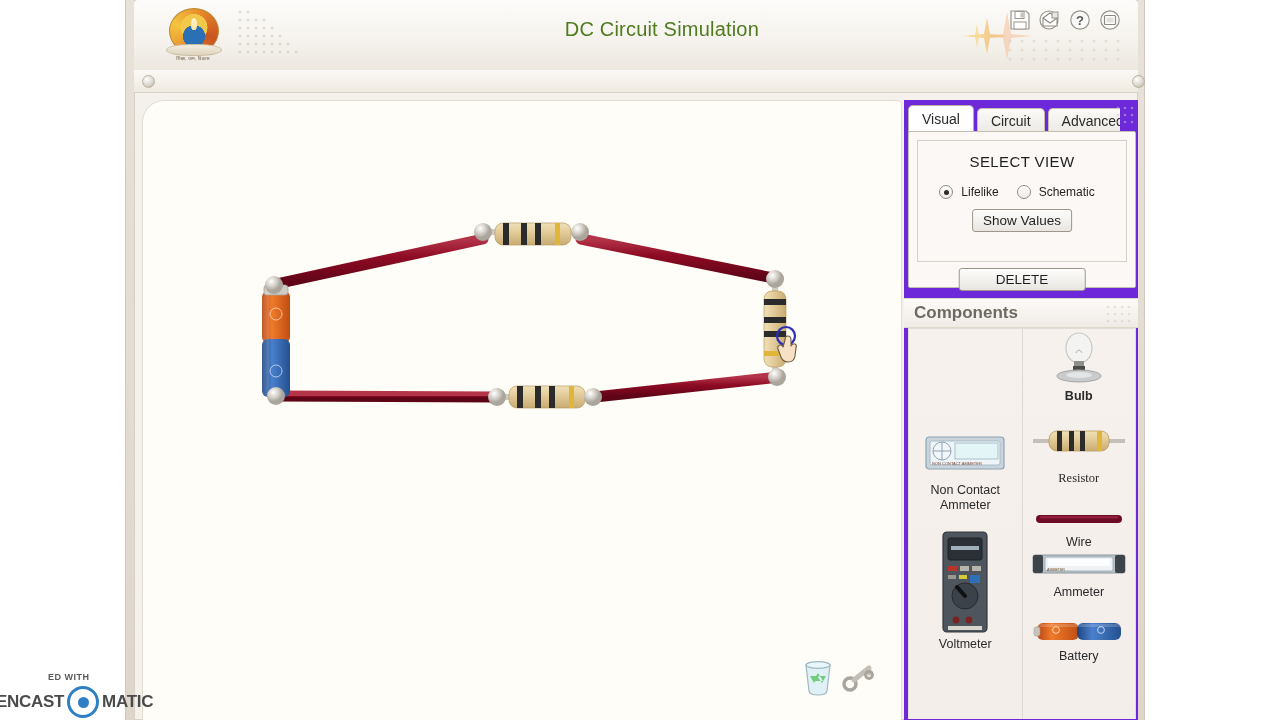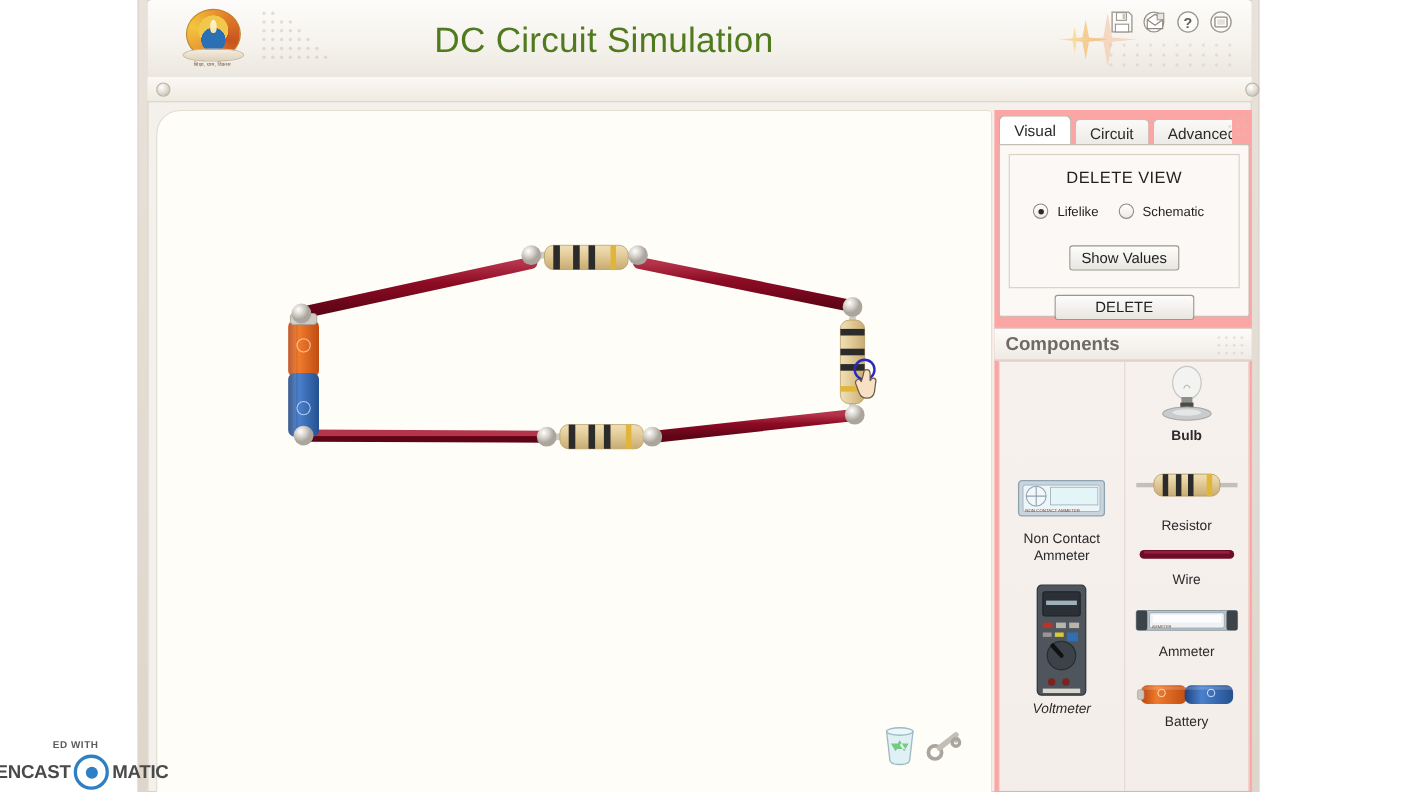--- a/index.html
+++ b/index.html
@@ -52,22 +52,22 @@
     border-radius:50%/60%;border:1px solid #c9bda4;
   }
   .emblem-caption{
     position:absolute;left:0;top:47px;width:54px;text-align:center;
     font-size:4.5px;color:#6b5a3c;letter-spacing:.2px;white-space:nowrap;
   }
   .dots-tri{
     position:absolute;left:100px;top:6px;width:100px;height:58px;opacity:.55;
   }
   .app-title{
-    position:absolute;left:205px;top:18px;width:420px;text-align:center;
-    font-size:32px;color:#4f7a1e;letter-spacing:.2px;white-space:nowrap;
+    position:absolute;left:205px;top:18px;width:420px;text-align:right;
+    font-size:20px;color:#4f7a1e;letter-spacing:.2px;white-space:nowrap;
   }
   .sparkle{position:absolute;left:825px;top:12px;width:80px;height:48px;opacity:.8;}
   .hdr-icons{position:absolute;right:16px;top:8px;display:flex;gap:6px;align-items:center;}
   .hdr-btn{
     width:24px;height:24px;display:flex;align-items:center;justify-content:center;
     cursor:pointer;
   }
   .hdr-dots{
     position:absolute;right:14px;top:36px;width:120px;height:26px;opacity:.45;
   }
@@ -89,21 +89,21 @@
     position:absolute;left:8px;top:100px;width:758px;height:620px;
     background:#fefdf7;
     border:1px solid #e2dcd1;border-top-left-radius:22px;border-top-right-radius:4px;
     overflow:hidden;
   }
   .canvas{position:absolute;left:0;top:0;width:100%;height:100%;}
 
   
   .panel{
     position:absolute;left:770px;top:100px;width:234px;height:620px;
-    background:#fca5a5;
+    background:#6d28d9;
   }
   .tabs{position:absolute;left:4px;top:6px;height:26px;display:flex;align-items:flex-end;}
   .tab{
     height:23px;padding:0 13px;display:flex;align-items:center;
     font-size:14px;color:#2a2a2a;
     background:linear-gradient(to bottom,#fbfaf8,#eceae5);
     border:1px solid #c3bdb2;border-bottom:none;
     border-top-left-radius:5px;border-top-right-radius:5px;cursor:pointer;
     margin-right:3px;
   }
@@ -142,21 +142,21 @@
     content:"";position:absolute;left:3.5px;top:3.5px;width:5px;height:5px;
     border-radius:50%;background:#2b2b2b;
   }
   .radio-label{font-size:12px;color:#1f1f1f;margin-right:10px;}
   .btn{
     font-size:13.5px;color:#1f1f1f;
     background:linear-gradient(to bottom,#fdfdfc,#e9e6e0);
     border:1px solid #9c968c;border-radius:3px;
     padding:3px 10px;cursor:pointer;
   }
-  .showvals{position:absolute;left:50%;transform:translateX(-50%);top:82px;text-align:center;}
+  .showvals{position:absolute;left:50%;transform:translateX(-50%);top:68px;text-align:center;}
   .deletebtn{position:absolute;left:50%;transform:translateX(-50%);top:136px;padding:3px 36px;}
 
   .comp-header{
     position:absolute;left:0;top:198px;width:234px;height:28px;
     background:linear-gradient(to bottom,#fdfbf9,#efeae4);
     border-top:1px solid #ded7cc;border-bottom:1px solid #ded7cc;
   }
   .comp-header span{
     position:absolute;left:10px;top:4px;font-size:17px;font-weight:bold;color:#6d6a64;
   }
@@ -459,21 +459,21 @@
               <circle cx="11" cy="11" r="1.3"></circle>
               <circle cx="18" cy="11" r="1.3"></circle>
             <circle cx="4" cy="18" r="1.3"></circle>
               <circle cx="11" cy="18" r="1.3"></circle>
               <circle cx="18" cy="18" r="1.3"></circle>
           </g>
         </svg>
 
         <div class="tabpane">
           <div class="viewbox">
-            <div class="viewbox-title">DELETE VIEW</div>
+            <div class="viewbox-title">SELECT VIEW</div>
             <div class="radio-row">
               <div class="radio on"></div>
               <span class="radio-label">Lifelike</span>
               <div class="radio"></div>
               <span class="radio-label">Schematic</span>
             </div>
             <button class="btn showvals">Show Values</button>
           </div>
           <button class="btn deletebtn">DELETE</button>
         </div>
@@ -513,21 +513,21 @@
                   <rect x="31" y="12" width="43" height="16" fill="#e3f5f7" stroke="#9fb2bf" stroke-width=".8"></rect>
                   <text x="8" y="34" font-size="4" fill="#7a3b2a" font-family="Liberation Sans, sans-serif">NON CONTACT AMMETER</text>
                 </svg>
               </div>
               <div class="comp-label">
                 <span>Non Contact</span><br>
                 <span>Ammeter</span>
               </div>
             </div>
 
-            <div class="comp-item" style="top:200px;font-style:italic;">
+            <div class="comp-item" style="top:200px;">
               <div class="comp-icon" style="height:106px;">
                 <svg width="56" height="104" viewBox="0 0 56 104">
                   <rect x="6" y="2" width="44" height="100" rx="4" fill="#4e555d" stroke="#33383e" stroke-width="1.2"></rect>
                   <rect x="11" y="8" width="34" height="22" rx="2" fill="#2b3036" stroke="#1f2328" stroke-width="1"></rect>
                   <rect x="14" y="16" width="28" height="4" fill="#9fb0ba"></rect>
                   <rect x="11" y="36" width="9" height="5" fill="#b8352b"></rect>
                   <rect x="23" y="36" width="9" height="5" fill="#b8b5ad"></rect>
                   <rect x="35" y="36" width="9" height="5" fill="#b8b5ad"></rect>
                   <rect x="11" y="45" width="8" height="4" fill="#9a978f"></rect>
                   <rect x="22" y="45" width="8" height="4" fill="#d8c93a"></rect>
@@ -552,35 +552,35 @@
                   <path d="M30 30 h10 v6 h-10 Z" fill="#8e8e8a"></path>
                   <rect x="29" y="35" width="12" height="7" fill="#4a4a48"></rect>
                   <ellipse cx="35" cy="45" rx="22" ry="6" fill="#c9cbcc" stroke="#a3a5a6" stroke-width="1"></ellipse>
                   <ellipse cx="35" cy="44" rx="13" ry="3" fill="#e3e5e6"></ellipse>
                   <path d="M32 22 q3-6 6 0" fill="none" stroke="#b2b2ae" stroke-width="1"></path>
                 </svg>
               </div>
               <div class="comp-label">Bulb</div>
             </div>
 
-            <div class="comp-item" style="top:84px;">
+            <div class="comp-item" style="top:84px;font-family:Liberation Serif, serif;">
               <div class="comp-icon">
                 <svg width="96" height="32" viewBox="0 0 96 32">
                   <rect x="2" y="14" width="92" height="4" fill="#c4c0b8"></rect>
                   <rect x="18" y="6" width="60" height="20" rx="8" fill="url(#resBody)" stroke="#b79c66" stroke-width=".8"></rect>
                   <rect x="26" y="6" width="5" height="20" fill="#2b2b2b"></rect>
                   <rect x="38" y="6" width="5" height="20" fill="#2b2b2b"></rect>
                   <rect x="49" y="6" width="5" height="20" fill="#2b2b2b"></rect>
                   <rect x="66" y="6" width="5" height="20" fill="#e0b53a"></rect>
                 </svg>
               </div>
               <div class="comp-label">Resistor</div>
             </div>
 
-            <div class="comp-item" style="top:161px;">
+            <div class="comp-item" style="top:176px;">
               <div class="comp-icon" style="height:28px;">
                 <svg width="90" height="14" viewBox="0 0 90 14">
                   <rect x="2" y="3" width="86" height="8" rx="4" fill="#6d0c24"></rect>
                   <rect x="6" y="4" width="78" height="2.4" rx="1.2" fill="#a0294a" opacity=".7"></rect>
                 </svg>
               </div>
               <div class="comp-label">Wire</div>
             </div>
 
             <div class="comp-item" style="top:216px;">

